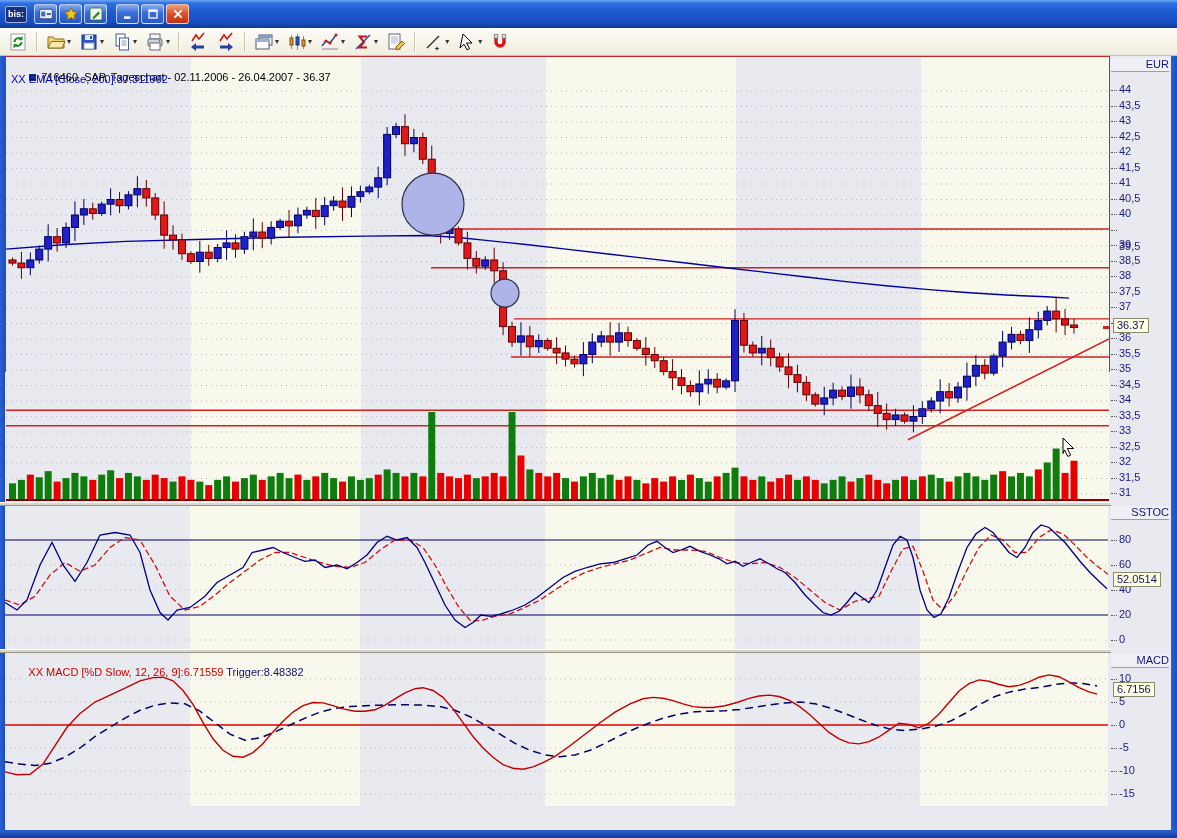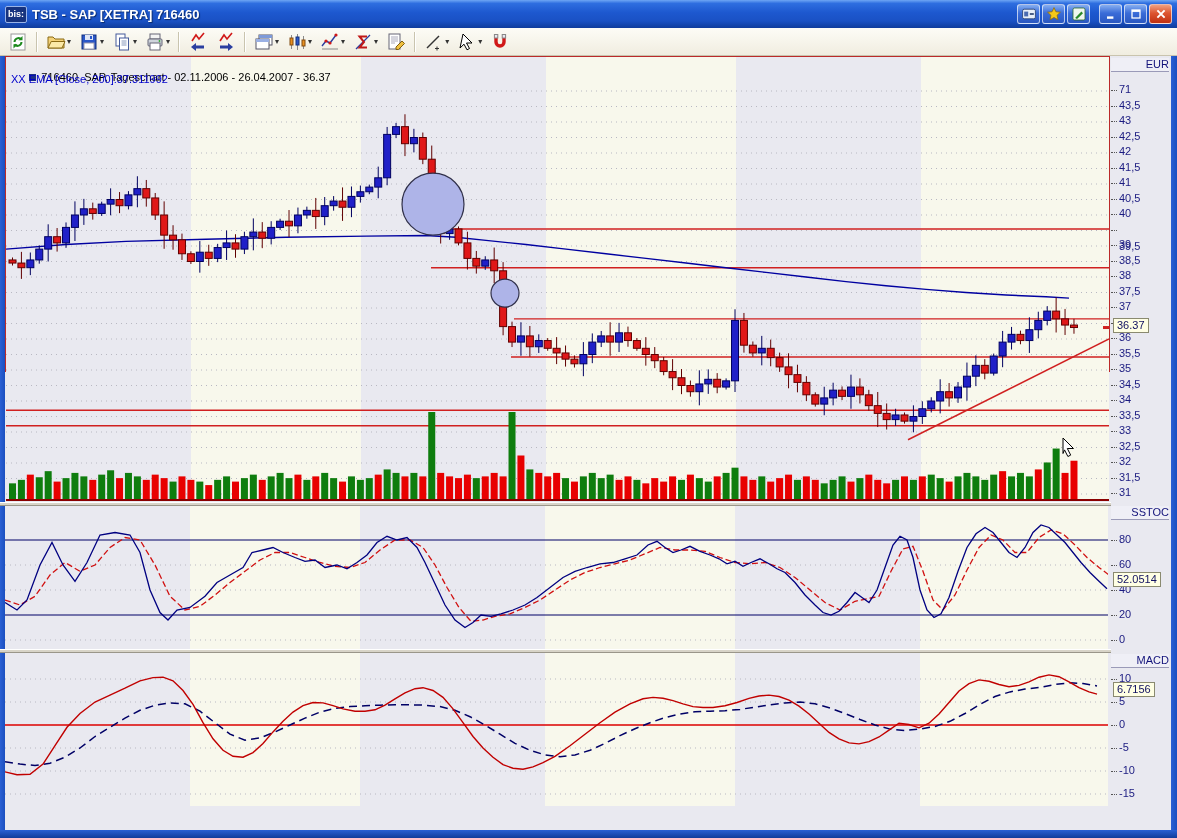--- a/index.html
+++ b/index.html
@@ -54,21 +54,20 @@
     border:1px solid #9a968a;}
   #bottombar{left:0;top:830px;width:1177px;height:8px;background:linear-gradient(180deg,#2a60d4,#123c9a);}
 </style>
 </head>
 <body>
 
 <div id="win">
 
   <div class="abs" id="titlebar">
     <div id="app-icon">bis:</div>
-    <div id="title-text">TSB - SAP [XETRA] 716460</div>
     <div id="cap-buttons" style="display:flex;align-items:center;">
         <div class="cap-btn">
           <svg viewBox="0 0 20 20" width="16" height="16">
             <rect x="2" y="4" width="16" height="12" rx="2" fill="#e8eef8" stroke="#223a6a"></rect>
             <rect x="4" y="7" width="5" height="6" fill="#4a6ab0"></rect>
             <path d="M11 10h5" stroke="#223a6a" stroke-width="2"></path>
           </svg>
         </div>
         <div class="cap-btn">
           <svg viewBox="0 0 20 20" width="16" height="16">
@@ -715,27 +714,30 @@
         <g>
           <line x1="0" y1="72" x2="1103" y2="72" stroke="#dd0000" stroke-width="1.4"></line>
         </g>
         <g>
           <polyline stroke="#000066" stroke-width="1.5" stroke-dasharray="8,5" points="0.0,108.8 15.0,111.1 30.0,112.5 45.0,110.2 60.0,104.2 75.0,95.0 90.0,83.5 105.0,74.3 120.0,65.1 135.0,57.3 150.0,52.2 165.0,49.9 180.0,50.8 195.0,58.2 210.0,69.7 225.0,81.2 240.0,87.2 255.0,84.9 270.0,78.9 285.0,72.0 300.0,65.1 315.0,59.1 330.0,55.4 345.0,53.6 360.0,52.7 375.0,52.2 390.0,51.8 405.0,51.8 420.0,52.2 435.0,53.6 450.0,57.3 465.0,63.7 480.0,72.0 495.0,81.2 510.0,90.4 525.0,97.3 540.0,101.9 555.0,103.7 570.0,101.9 585.0,97.3 600.0,90.4 615.0,82.6 630.0,75.7 645.0,69.7 660.0,64.6 675.0,61.0 690.0,58.7 705.0,58.2 720.0,57.7 735.0,56.4 750.0,54.1 765.0,51.8 780.0,49.9 795.0,49.0 810.0,50.8 825.0,55.0 840.0,60.5 855.0,66.5 870.0,72.0 885.0,76.1 900.0,77.5 915.0,76.1 930.0,73.4 945.0,68.3 960.0,60.5 975.0,51.3 990.0,43.5 1005.0,38.9 1020.0,36.1 1035.0,34.3 1050.0,31.5 1065.0,29.7 1078.0,30.6 1092.0,32.9" fill="none"></polyline>
         </g>
         <g>
           <polyline stroke="#c00000" stroke-width="1.4" points="0.0,118.9 12.0,121.7 25.0,121.2 38.0,111.1 50.0,92.7 62.0,74.3 75.0,60.5 90.0,49.0 105.0,42.1 120.0,35.2 135.0,27.8 148.0,24.6 158.0,24.2 168.0,27.8 178.0,37.5 188.0,51.3 198.0,69.7 208.0,85.8 218.0,97.3 228.0,103.3 238.0,104.2 248.0,99.6 258.0,90.4 268.0,78.9 278.0,68.3 288.0,59.1 298.0,52.7 308.0,49.5 318.0,49.9 328.0,52.7 338.0,55.9 350.0,58.2 360.0,58.2 370.0,56.8 380.0,52.2 390.0,45.8 400.0,39.8 410.0,35.7 418.0,34.7 428.0,37.5 438.0,44.4 448.0,55.9 458.0,69.7 468.0,83.5 478.0,95.0 488.0,104.2 498.0,111.6 508.0,115.2 518.0,116.2 528.0,113.9 538.0,109.7 550.0,103.3 565.0,92.7 580.0,81.2 595.0,69.7 610.0,59.1 625.0,50.8 638.0,45.8 648.0,44.4 658.0,45.3 668.0,47.6 678.0,50.8 688.0,53.6 698.0,54.5 708.0,54.5 720.0,52.7 732.0,49.5 744.0,45.3 754.0,43.0 764.0,42.1 774.0,43.5 784.0,47.2 794.0,53.1 804.0,61.0 814.0,70.2 824.0,79.4 834.0,85.8 844.0,89.9 854.0,90.9 864.0,88.6 874.0,84.0 884.0,77.1 894.0,70.2 904.0,71.5 914.0,74.8 924.0,70.2 934.0,61.0 944.0,49.5 954.0,38.0 964.0,30.6 974.0,26.9 984.0,28.3 994.0,31.5 1004.0,33.8 1014.0,32.4 1024.0,28.8 1034.0,24.2 1044.0,21.9 1054.0,23.7 1064.0,28.8 1074.0,34.7 1084.0,38.9 1092.0,41.2" fill="none"></polyline>
         </g>
       </svg>
+    <div class="abs hdr-row" style="top:1px;">
+      <span style="color:#cc0000;">XX MACD [%D Slow, 12, 26, 9]:6.71559</span><span style="color:#101070;"> Trigger:8.48382</span>
+    </div>
   </div>
 
   <div class="abs" id="axis-strip">
     <div class="ax-head" style="top:2px;">EUR</div>
     <div id="eur-ticks">
         <div class="tickdash" style="top: 34px;"></div>
-        <div class="tick" style="top: 27px;">71</div>
+        <div class="tick" style="top: 27px;">44</div>
         <div class="tickdash" style="top: 49.5px;"></div>
         <div class="tick" style="top: 42.5px;">43,5</div>
         <div class="tickdash" style="top: 65px;"></div>
         <div class="tick" style="top: 58px;">43</div>
         <div class="tickdash" style="top: 80.5px;"></div>
         <div class="tick" style="top: 73.5px;">42,5</div>
         <div class="tickdash" style="top: 96px;"></div>
         <div class="tick" style="top: 89px;">42</div>
         <div class="tickdash" style="top: 111.5px;"></div>
         <div class="tick" style="top: 104.5px;">41,5</div>

